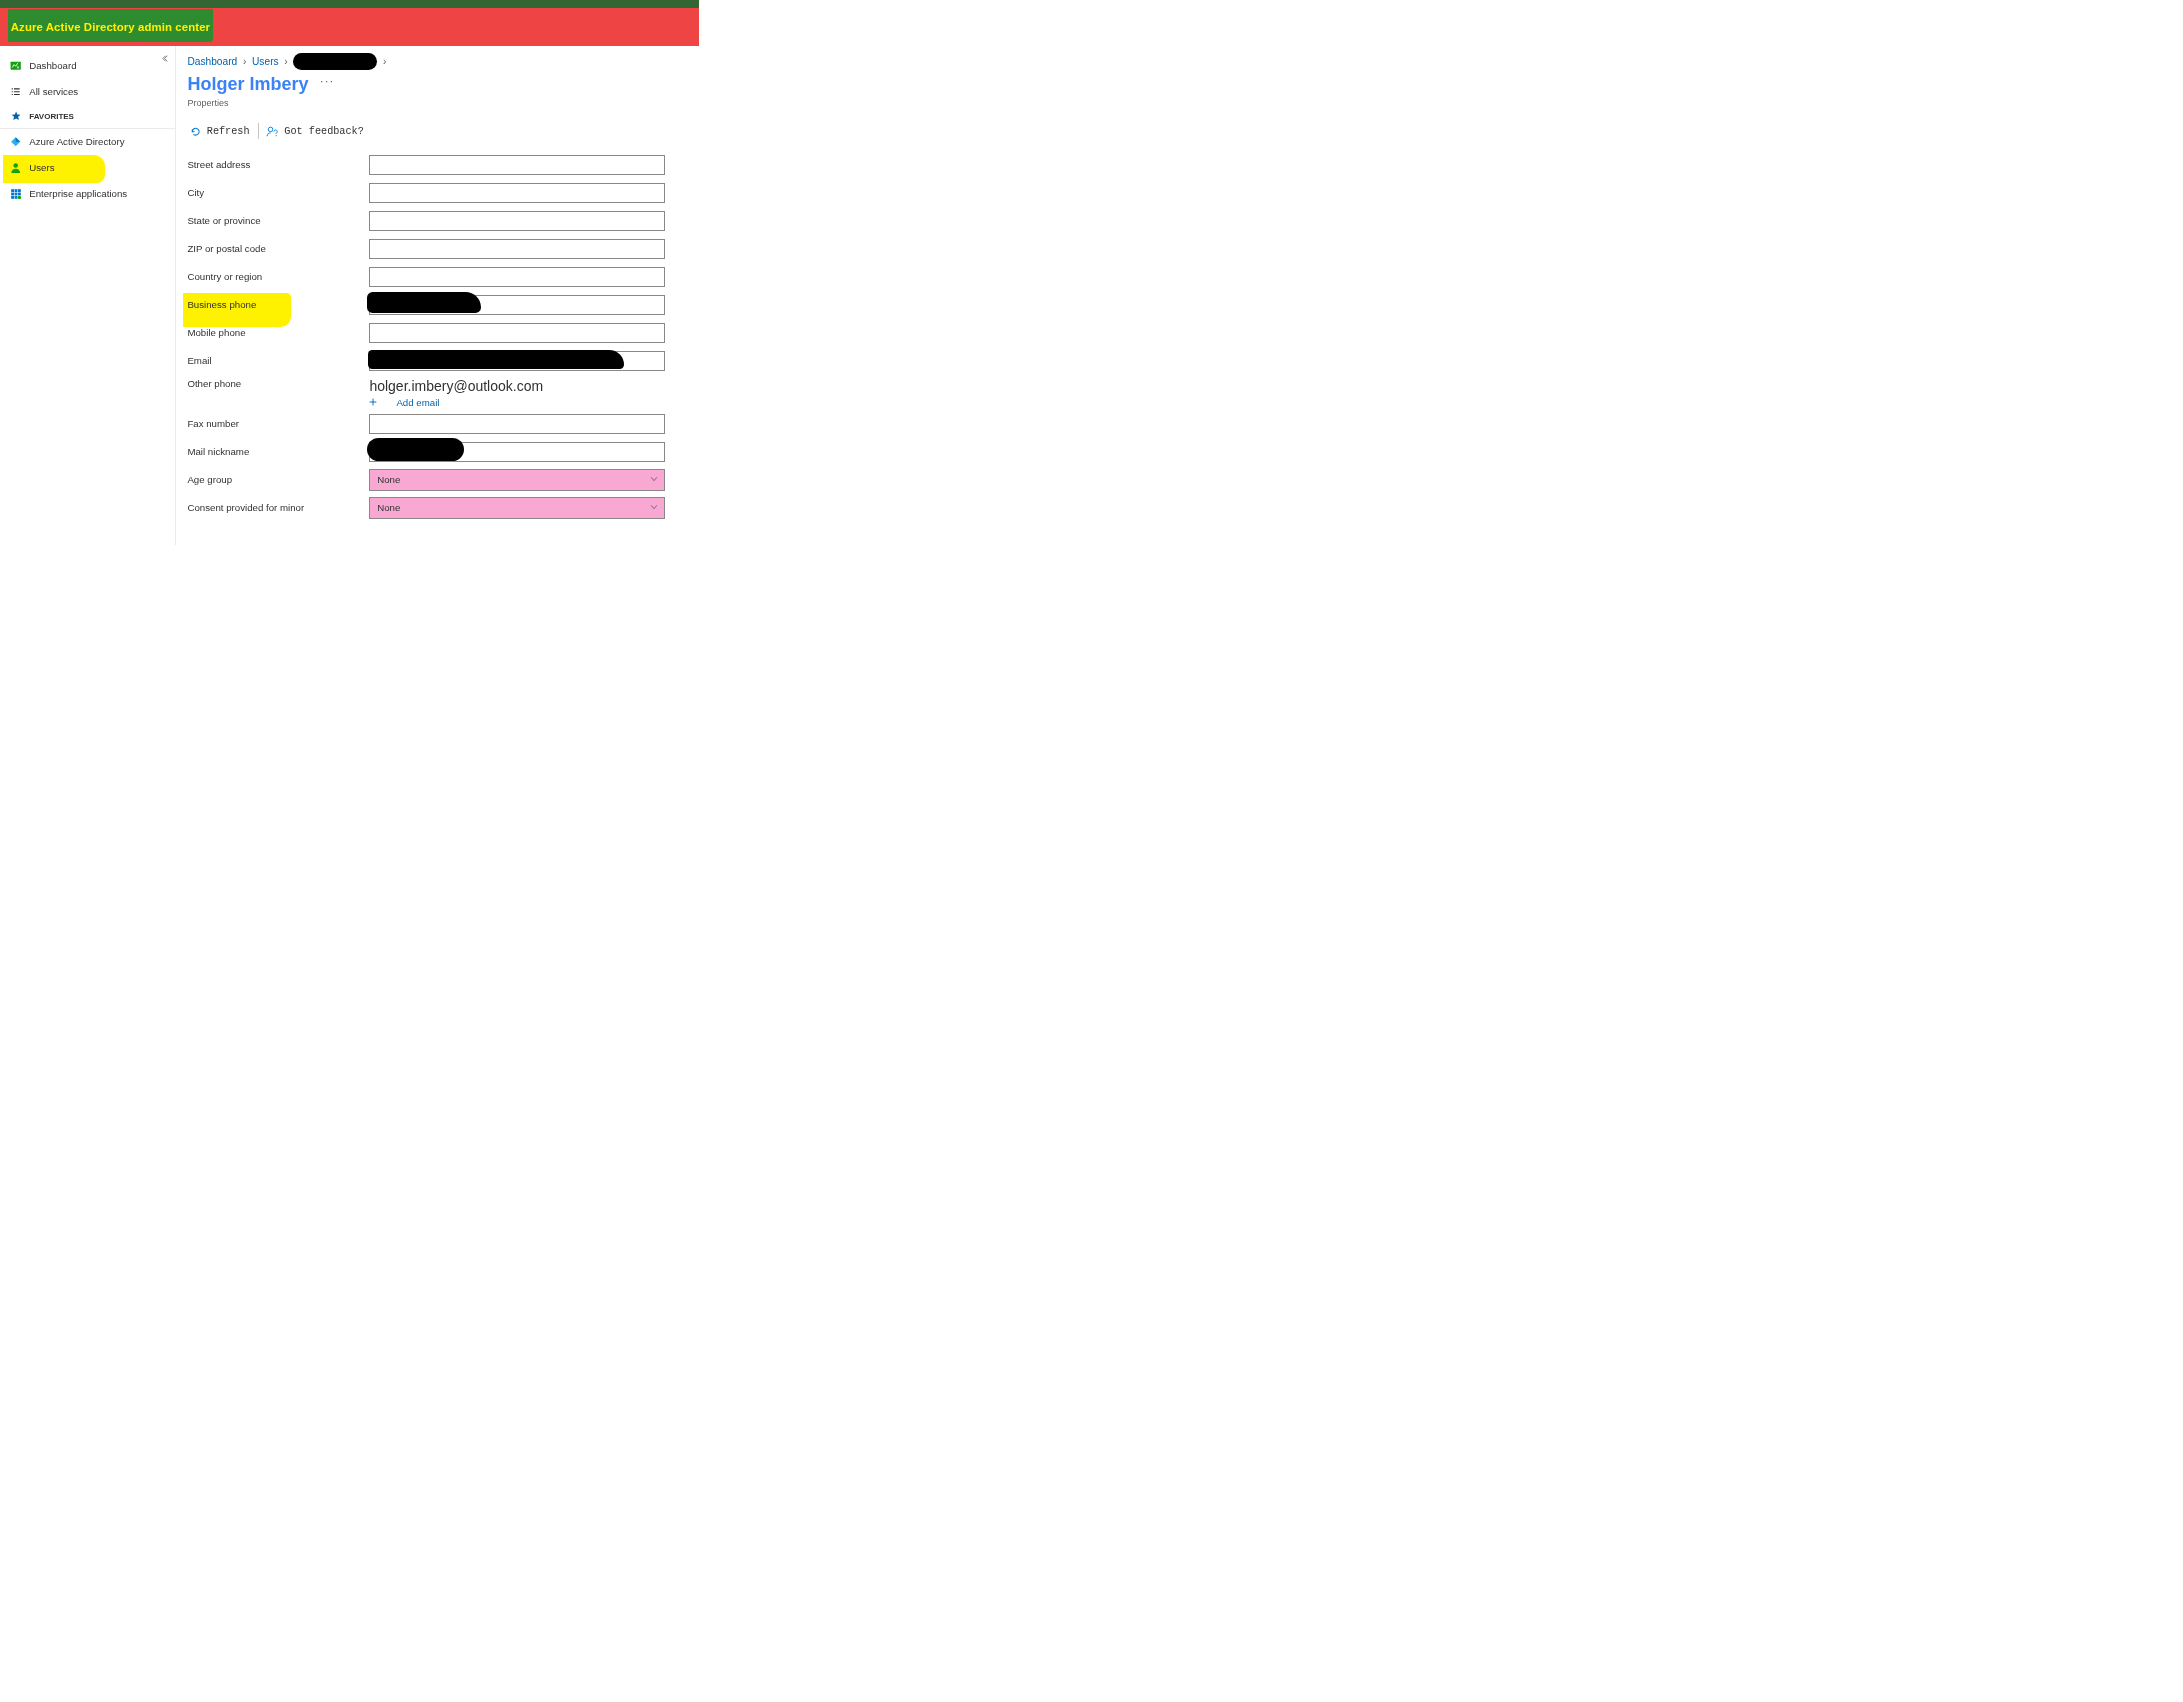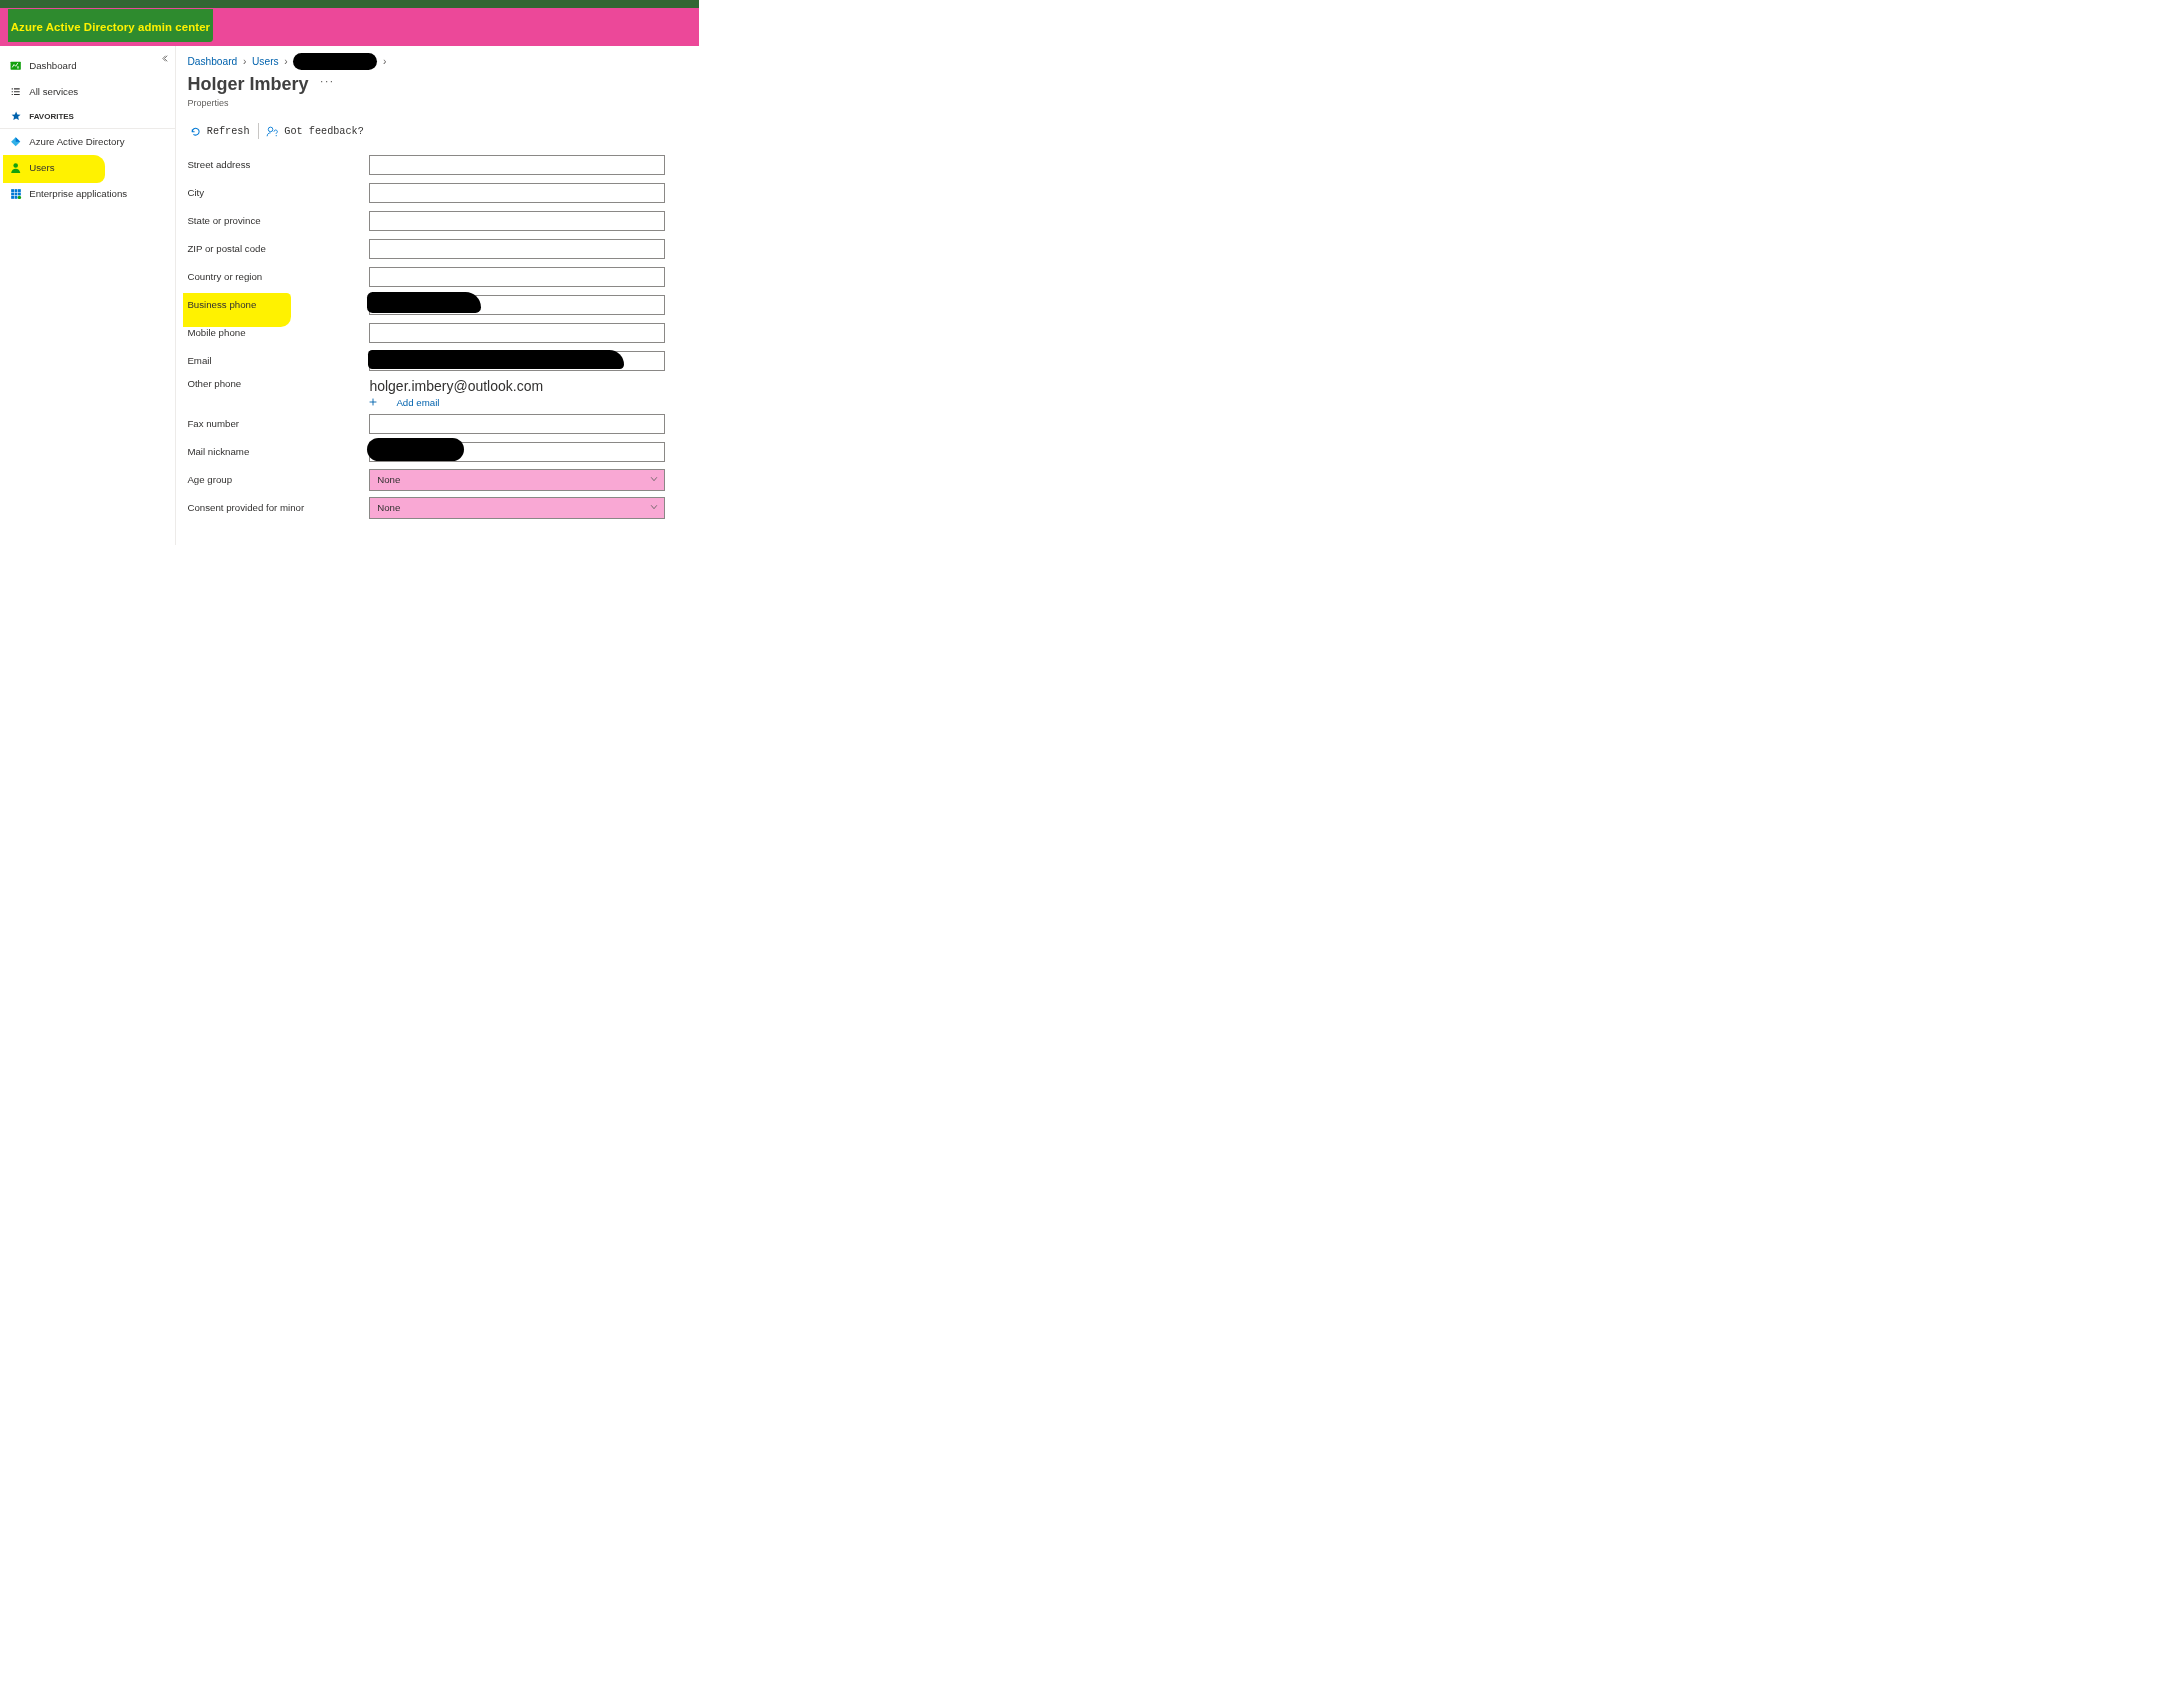--- a/index.html
+++ b/index.html
@@ -11,21 +11,21 @@
     width: 699px;
     height: 545px;
     overflow: hidden;
   }
   .greenbar {
     height: 8px;
     background: #336633;
   }
   .topbar {
     height: 38px;
-    background: #ec4899;
+    background: #ef4444;
     display: flex;
     align-items: center;
     padding-left: 10.8px;
   }
   .brand-wrap {
     position: relative;
   }
   .brand-hl {
     position: absolute;
     left: -2.8px;
@@ -119,21 +119,21 @@
   }
   .breadcrumb .sep { color: #605e5c; }
   .breadcrumb a { color: #0062ad; cursor: pointer; }
   .bc-redact {
     width: 84px;
     height: 17px;
     background: #000;
     border-radius: 8.5px;
   }
   .title-row { display: flex; align-items: center; gap: 11.4px; margin-bottom: 2.3px; }
-  h1 { font-size: 18px; font-weight: 600; color: #404040; }
+  h1 { font-size: 18px; font-weight: 600; color: #3b82f6; }
   .dots { color: #605e5c; font-size: 11.4px; letter-spacing: 1.1px; cursor: pointer; position: relative; top:-3.4px;}
   .subtitle { color: #605e5c; font-size: 9px; margin-bottom: 10.2px; }
   .cmdbar {
     display: flex;
     align-items: center;
     gap: 8px;
     padding: 5.7px 2.3px 8px 2.3px;
     border-bottom: none;
   }
   .cmdbtn {

